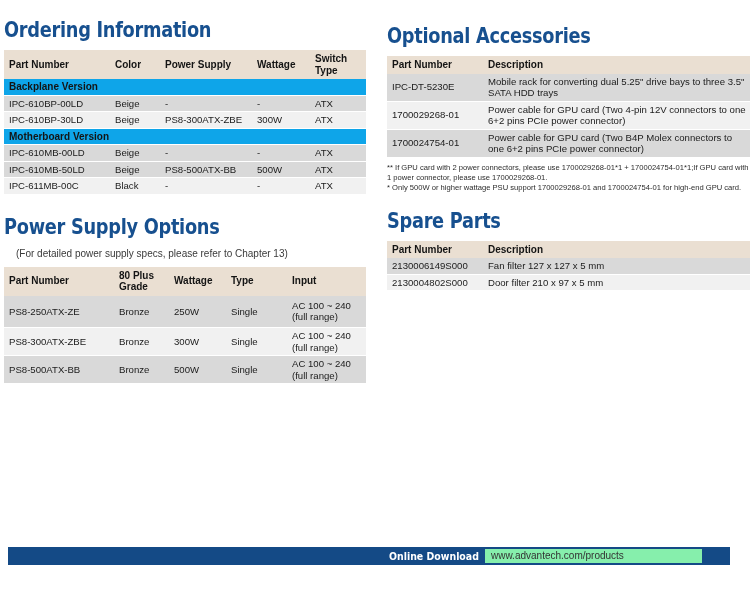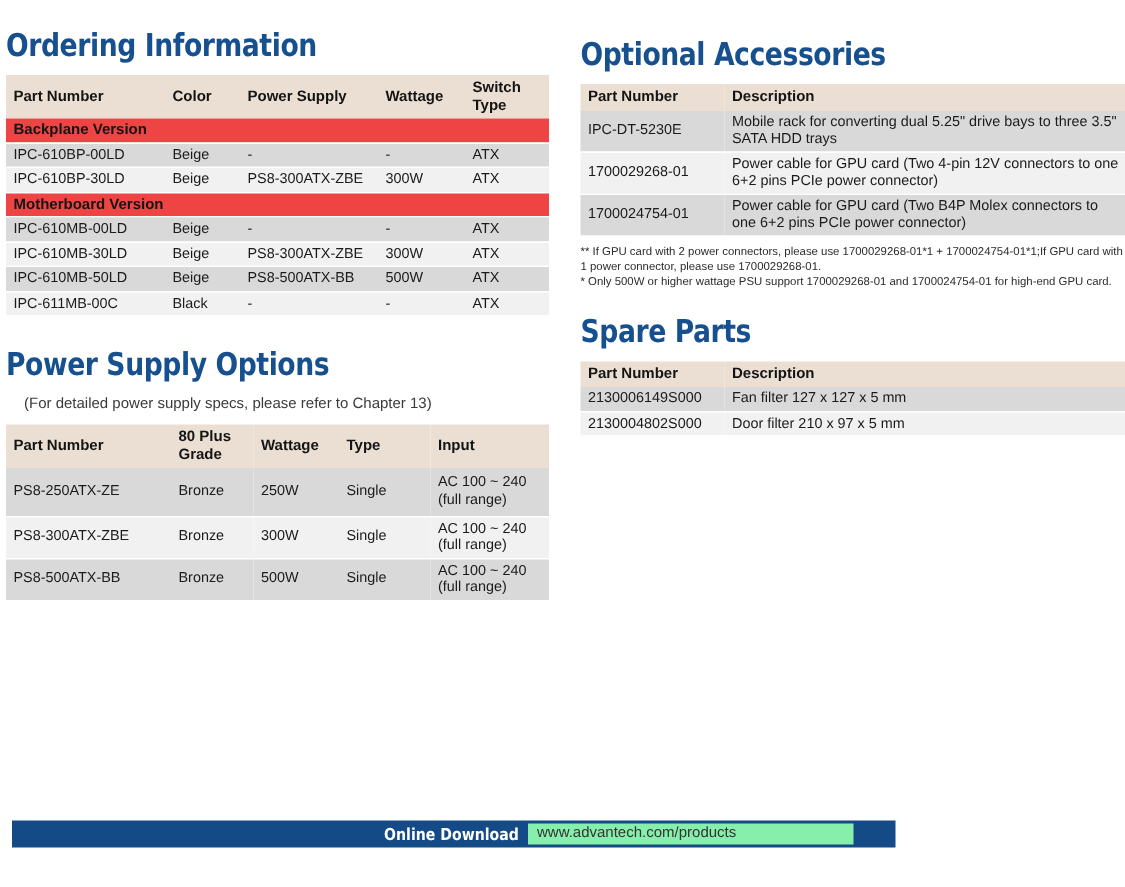--- a/index.html
+++ b/index.html
@@ -70,21 +70,21 @@
     font-weight: bold;
     font-size: 10px;
     padding-top: 3px;
     padding-bottom: 3px;
     color: #141414;
   }
   tr.hdr.tall > th {
     height: 22px;
   }
   tr.group > td {
-    background: #ef4444;
+    background: #0ea5e9;
     font-weight: bold;
     font-size: 10px;
     color: #141414;
   }
   tr.even > td { background: #d9d9d9; }
   tr.odd  > td { background: #f1f1f1; }
   tr.rowline > td {
     border-bottom: 1px solid #ffffff;
   }
   .sep-col {
@@ -94,21 +94,21 @@
     margin-top: 5px;
     font-size: 7.6px;
     line-height: 10px;
     color: #2b2b2b;
   }
   .footnotes p { margin: 0; }
   .footer-bar {
     position: absolute;
     left: 8px;
     bottom: 26px;
-    width: 589px;
+    width: 722px;
     height: 18px;
     background: #144a86;
     display: flex;
     align-items: center;
     justify-content: flex-end;
   }
   .footer-label {
     color: #ffffff;
     font-size: 11px;
     font-weight: bold;
@@ -178,27 +178,20 @@
         <tr class="group rowline">
           <td colspan="5">Motherboard Version</td>
         </tr>
         <tr class="even rowline">
           <td class="sep-col">IPC-610MB-00LD</td>
           <td class="sep-col">Beige</td>
           <td class="sep-col">-</td>
           <td class="sep-col">-</td>
           <td>ATX</td>
         </tr>
-        <tr class="odd rowline">
-          <td class="sep-col">IPC-610MB-30LD</td>
-          <td class="sep-col">Beige</td>
-          <td class="sep-col">PS8-300ATX-ZBE</td>
-          <td class="sep-col">300W</td>
-          <td>ATX</td>
-        </tr>
         <tr class="even rowline">
           <td class="sep-col">IPC-610MB-50LD</td>
           <td class="sep-col">Beige</td>
           <td class="sep-col">PS8-500ATX-BB</td>
           <td class="sep-col">500W</td>
           <td>ATX</td>
         </tr>
         <tr class="odd rowline">
           <td class="sep-col">IPC-611MB-00C</td>
           <td class="sep-col">Black</td>

